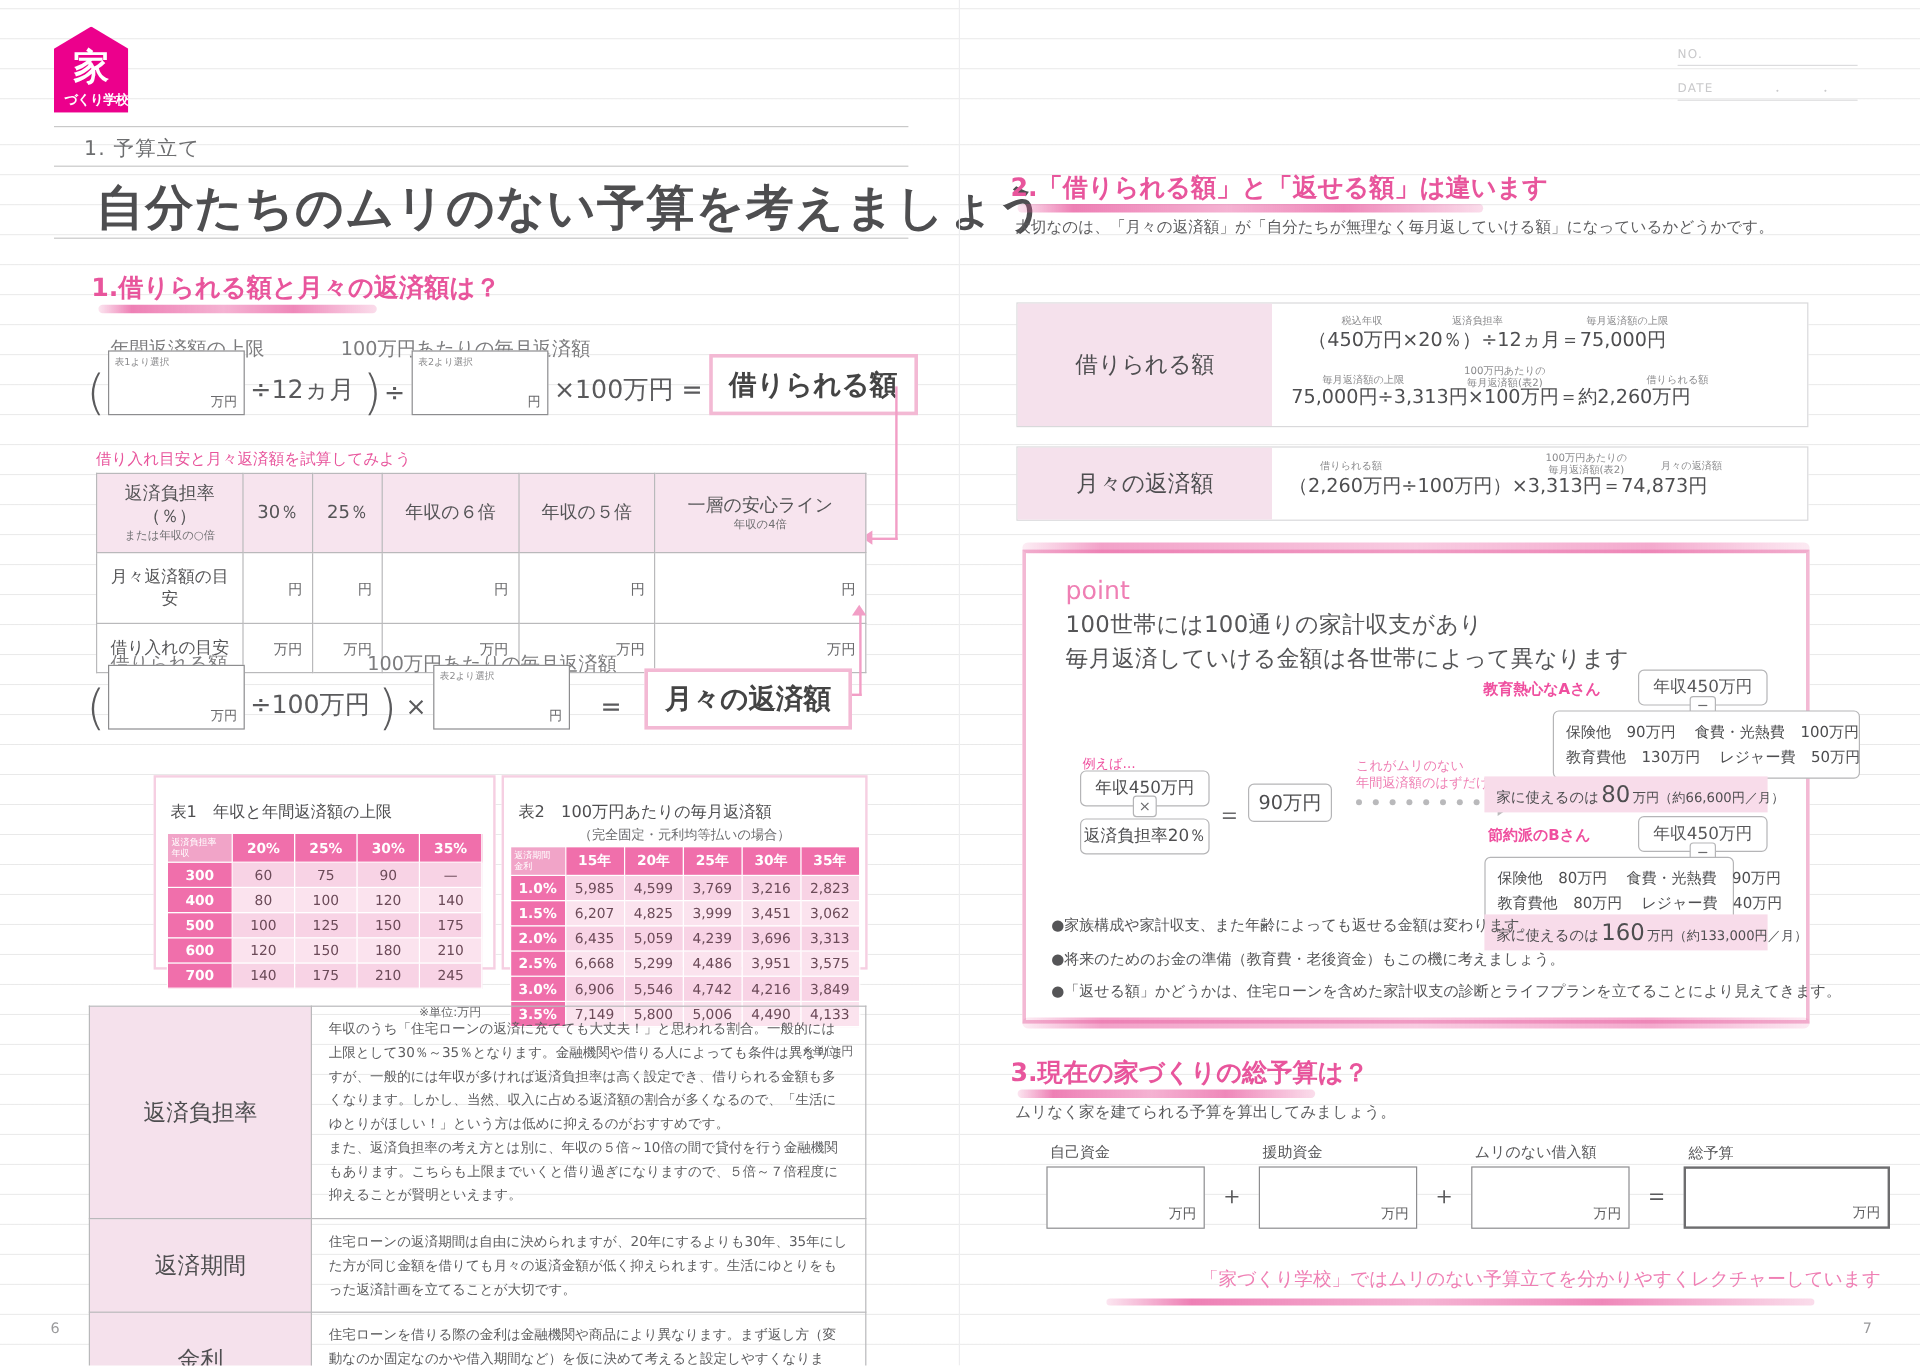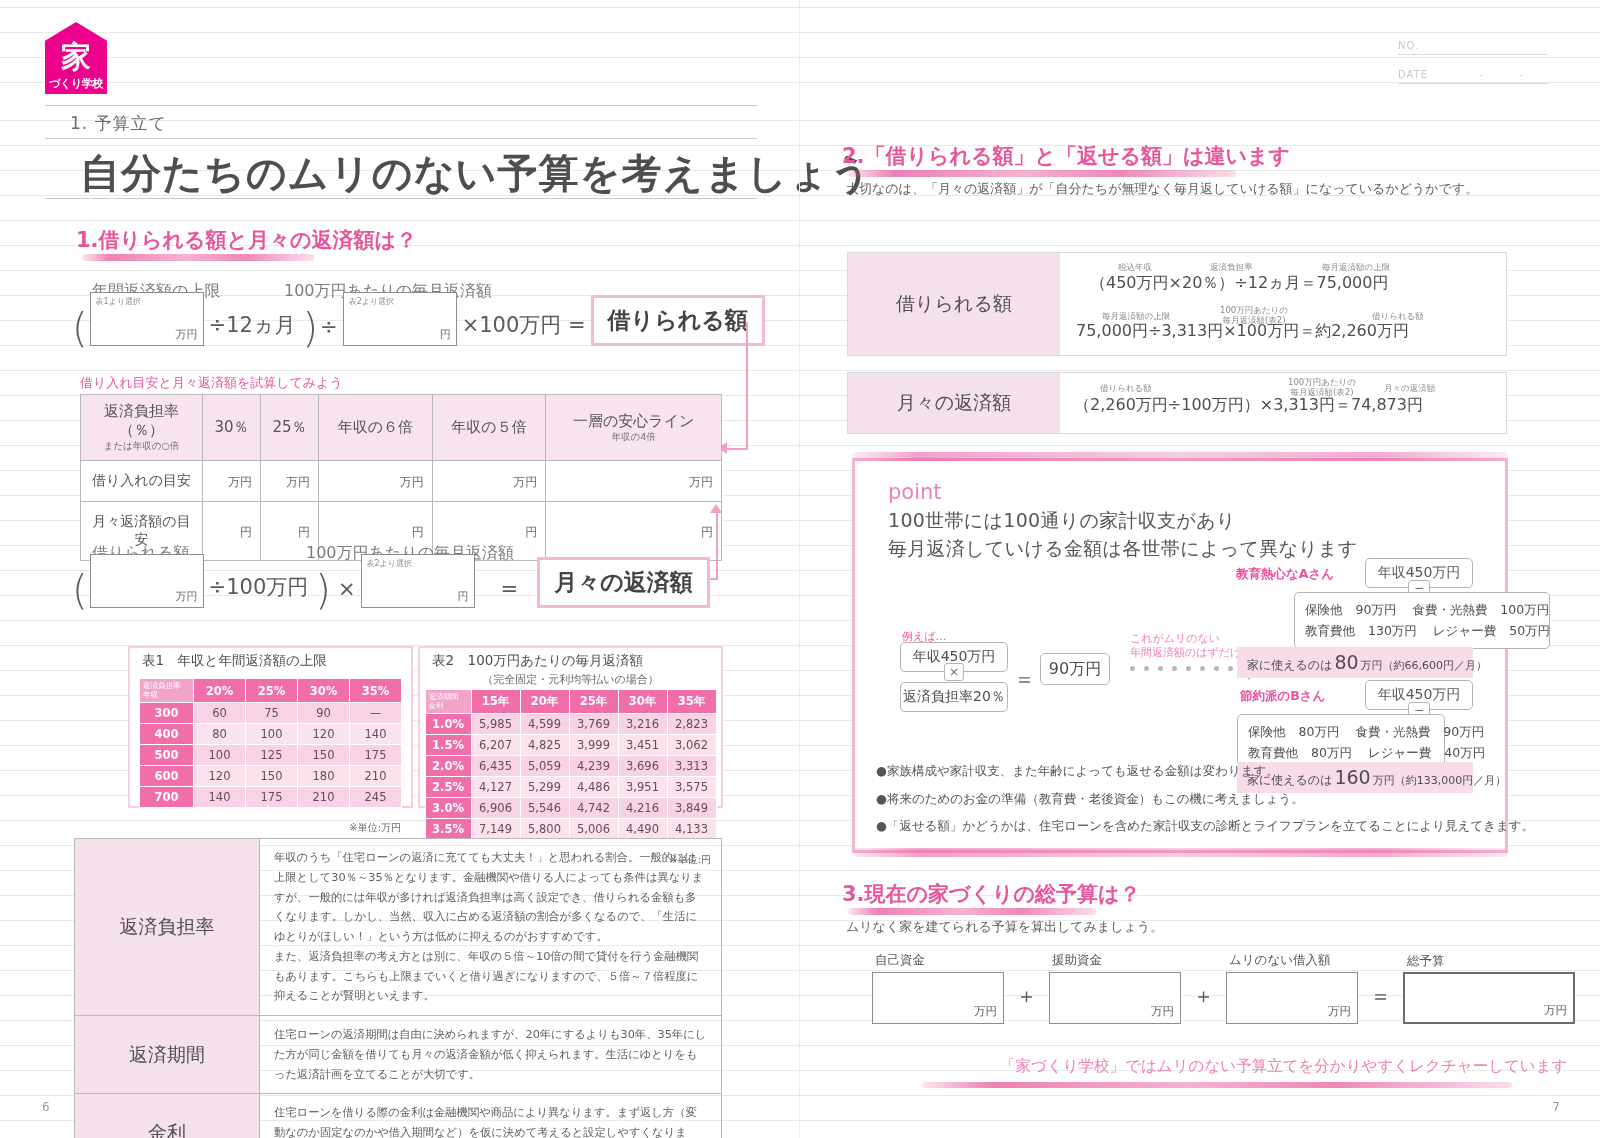--- a/index.html
+++ b/index.html
@@ -28,21 +28,21 @@
   .page-right { left:800px; width:800px; height:1138px; }
 
   
   .logo {
     position:absolute; left:45px; top:22px; width:62px; height:72px;
     background:#ec008c;
     clip-path:polygon(50% 0%, 100% 26%, 100% 100%, 0% 100%, 0% 26%);
     color:#fff; text-align:center;
   }
   .logo .kanji { font-family:"DejaVu Serif","Liberation Serif",serif; font-size:30px; line-height:1; margin-top:20px; font-weight:600; }
-  .logo .sub { font-size:11px; letter-spacing:-.5px; margin-top:4px; font-weight:700; }
+  .logo .sub { font-size:11px; letter-spacing:-.5px; margin-top:4px; font-weight:700;text-align:right; }
 
   
   .hdr-rule { position:absolute; height:1px; background:#c9c9c9; }
   .kicker { position:absolute; font-size:17px; color:#6d6e70; letter-spacing:1px; }
   .bigtitle {
     position:absolute; font-size:40px; font-weight:700; color:#4e4e50;
     letter-spacing:1px; white-space:nowrap;
     font-family:"DejaVu Sans","Liberation Sans",sans-serif;
   }
 
@@ -75,21 +75,21 @@
   
   table.tbl { position:absolute; border-collapse:collapse; background:#fff; }
   table.tbl td, table.tbl th { border:1px solid #b9b9bb; font-weight:normal; }
   .tbl .hd { background:#f7e4ee; text-align:center; color:#545456; font-size:15px; padding:7px 4px; }
   .tbl .hd small { display:block; font-size:9.5px; color:#6f6f71; }
   .tbl .rowhd { text-align:center; font-size:14px; color:#545456; padding:11px 6px; }
   .tbl .cell { text-align:right; font-size:12px; color:#6a6a6c; padding:11px 8px 8px; }
 
   
   .dbox { position:absolute; border:2.5px solid #f6cfe2; background:#fff; }
-  .dbox .dt { font-size:13.5px; color:#4e4e50; padding:4px 0 4px 12px; }
+  .dbox .dt { font-size:13.5px; color:#4e4e50; padding:20px 0 4px 12px; }
   .dbox .dt2 { font-size:11px; color:#6a6a6c; text-align:center; margin-top:-2px; }
   table.dgrid { border-collapse:collapse; margin:4px auto 0; }
   table.dgrid td { font-size:11.5px; text-align:center; padding:3px 0; border:1px solid #fff; color:#6b4a58; }
   table.dgrid td.corner { background:#f1a4c8; color:#fff; font-size:7.5px; line-height:1.15; text-align:left; padding-left:3px; }
   table.dgrid td.ch { background:#f06fab; color:#fff; font-weight:700; }
   table.dgrid td.rh { background:#f06fab; color:#fff; font-weight:700; }
   table.dgrid tr:nth-child(odd) td.v { background:#fbe3ee; }
   table.dgrid tr:nth-child(even) td.v { background:#f8d3e5; }
   .unitnote { font-size:10px; color:#6a6a6c; text-align:right; padding:13px 10px 0 0; }
 
@@ -207,34 +207,34 @@
       <th class="hd"><span>30％</span></th>
       <th class="hd"><span>25％</span></th>
       <th class="hd"><span>年収の６倍</span></th>
       <th class="hd"><span>年収の５倍</span></th>
       <th class="hd">
         <span>一層の安心ライン</span>
         <small>年収の4倍</small>
       </th>
     </tr>
     <tr>
+      <td class="rowhd">月々返済額の目安</td>
+      <td class="cell">円</td>
+      <td class="cell">円</td>
+      <td class="cell">円</td>
+      <td class="cell">円</td>
+      <td class="cell">円</td>
+    </tr>
+    <tr>
       <td class="rowhd">借り入れの目安</td>
       <td class="cell">万円</td>
       <td class="cell">万円</td>
       <td class="cell">万円</td>
       <td class="cell">万円</td>
       <td class="cell">万円</td>
-    </tr>
-    <tr>
-      <td class="rowhd">月々返済額の目安</td>
-      <td class="cell">円</td>
-      <td class="cell">円</td>
-      <td class="cell">円</td>
-      <td class="cell">円</td>
-      <td class="cell">円</td>
     </tr>
   </tbody>
     </table>
 
   <div class="conn" style="left:716px; top:512px; width:2px; height:68px; border:none; background:#f29ec6;"></div>
   <div style="position:absolute;left:710px;top:504px;width:0;height:0;border-bottom:9px solid #f29ec6;border-left:6px solid transparent;border-right:6px solid transparent;"></div>
   <div class="conn" style="left:630px; top:578px; width:88px; height:2px; border:none; background:#f29ec6;"></div>
 
   <div class="flabel" style="left:92px; top:543px;">借りられる額</div>
   <div class="flabel" style="left:306px; top:543px;">100万円あたりの毎月返済額</div>
@@ -343,21 +343,21 @@
       <tr>
         <td class="rh">2.0%</td>
         <td class="v">6,435</td>
         <td class="v">5,059</td>
         <td class="v">4,239</td>
         <td class="v">3,696</td>
         <td class="v">3,313</td>
       </tr>
       <tr>
         <td class="rh">2.5%</td>
-        <td class="v">4,127</td>
+        <td class="v">6,668</td>
         <td class="v">5,299</td>
         <td class="v">4,486</td>
         <td class="v">3,951</td>
         <td class="v">3,575</td>
       </tr>
       <tr>
         <td class="rh">3.0%</td>
         <td class="v">6,906</td>
         <td class="v">5,546</td>
         <td class="v">4,742</td>

